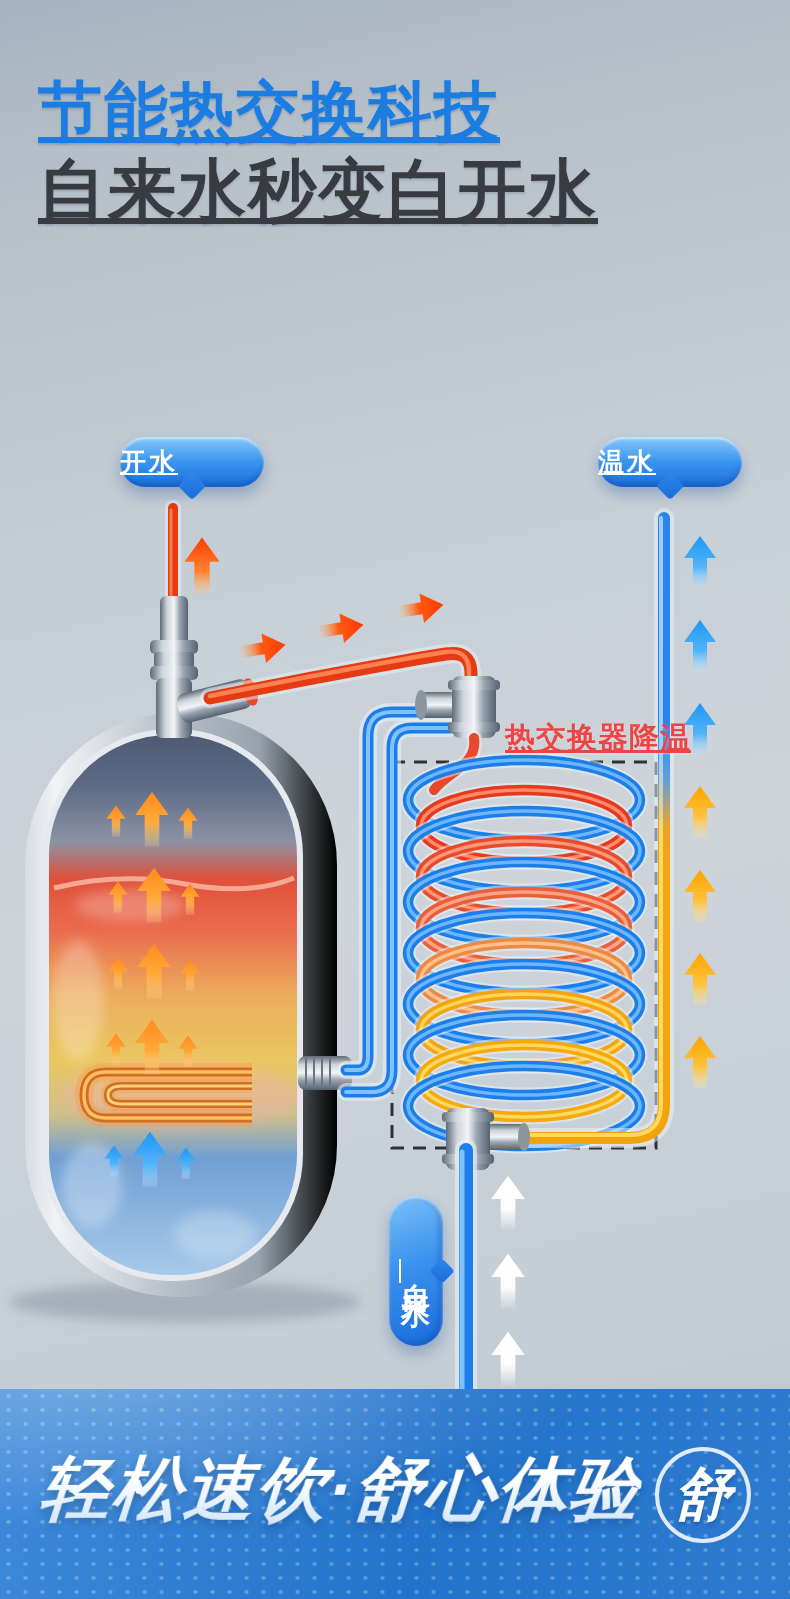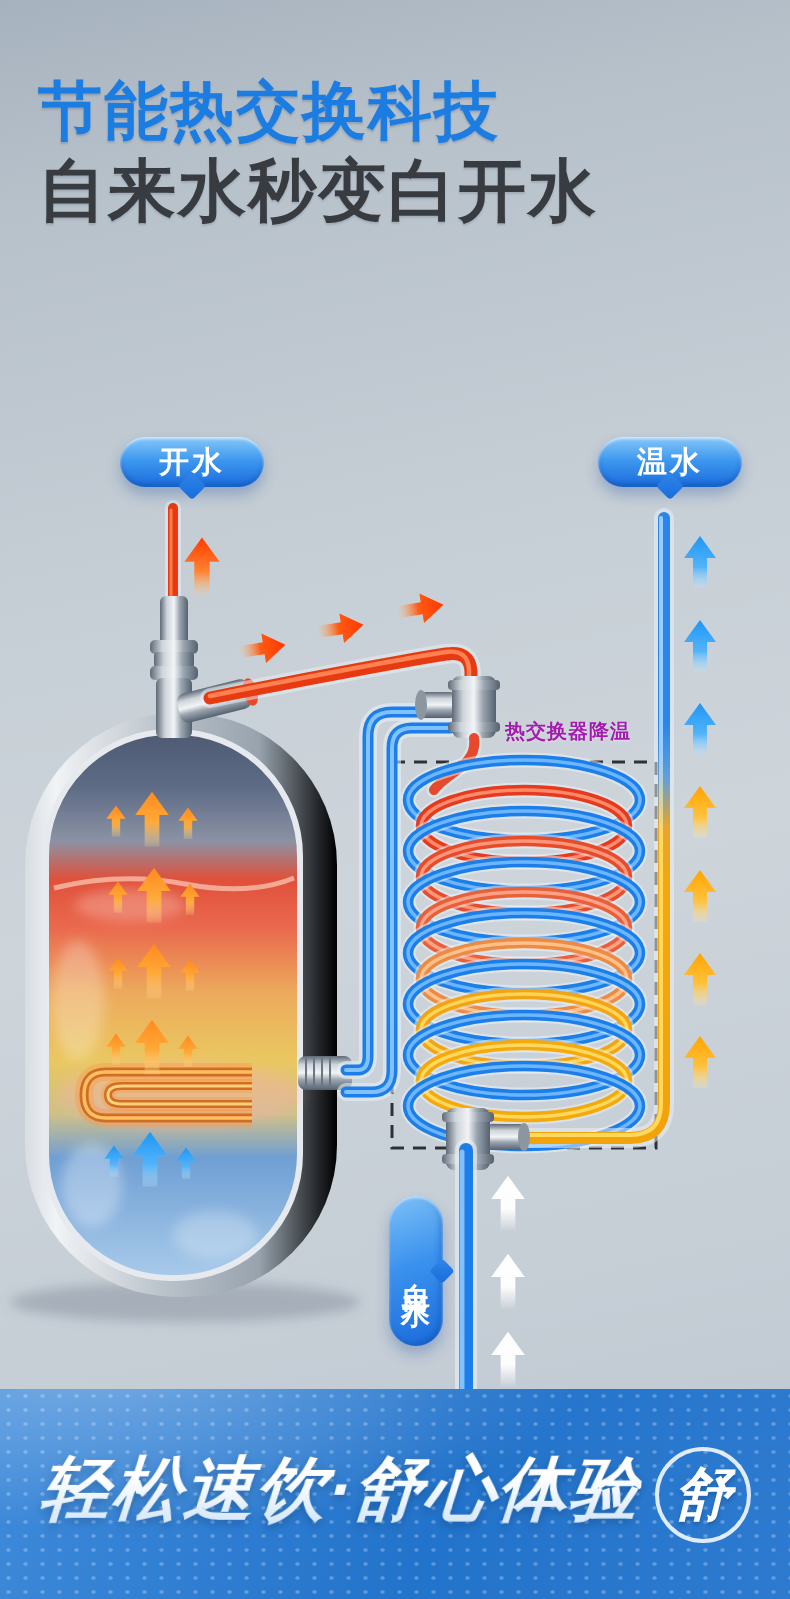--- a/index.html
+++ b/index.html
@@ -5,47 +5,47 @@
   :root{
     --accent-blue:#1b7ce2; --heading-dark:#383b40; --body-gray:#5c6268;
     --hot:#e8380d; --cold:#1c7ee8; --warmed:#f5a80f; --banner:#2a78cf;
   }
   *{margin:0;padding:0;box-sizing:border-box;}
   html,body{width:790px;height:1599px;}
   body{font-family:"Liberation Sans","DejaVu Sans",sans-serif;position:relative;overflow:hidden;
        background:linear-gradient(168deg,#a6b2be 0%,#b7c1ca 12%,#c8d0d7 38%,#cdd4da 55%,#c6ced6 78%,#bdc7d0 100%);}
   .stage{position:absolute;inset:0;}
   svg.illus{position:absolute;left:0;top:0;z-index:1;}
-  .overlay{position:absolute;z-index:2;}
+  .overlay{position:absolute;z-index:2;text-decoration:underline;}
 
   .title1{left:38px;top:68px;font-size:64px;font-weight:900;color:var(--accent-blue);letter-spacing:2px;
           text-shadow:0 2px 2px rgba(60,80,110,.25);}
   .title2{left:38px;top:146px;font-size:68px;font-weight:900;color:var(--heading-dark);letter-spacing:2px;
           text-shadow:0 2px 2px rgba(60,80,110,.2);}
   .body-text{left:38px;top:257px;width:726px;font-size:33px;line-height:1.58;color:var(--body-gray);
              letter-spacing:.5px;font-weight:500;}
 
-  .pill{height:50px;border-radius:26px;display:flex;align-items:center;justify-content:center;
+  .pill{height:50px;border-radius:26px;display:flex;align-items:center;
         background:linear-gradient(180deg,#86c8f8 0%,#3c96ef 48%,#1a6cdb 100%);
         box-shadow:0 8px 14px rgba(25,80,160,.30), inset 0 2px 3px rgba(255,255,255,.65), inset 0 -3px 5px rgba(10,60,150,.35);
-        color:#fff;font-size:30px;font-weight:800;letter-spacing:3px;}
+        color:#fff;font-size:26px;font-weight:800;letter-spacing:3px;}
   .pill:after{content:"";position:absolute;left:50%;bottom:-9px;width:20px;height:20px;margin-left:-10px;
         background:linear-gradient(135deg,#2f86e8,#1a6cdb);transform:rotate(45deg);border-radius:4px;z-index:-1;}
   .pill-boiled{left:120px;top:437px;width:144px;}
   .pill-warm{left:598px;top:437px;width:144px;}
 
   .pill-tap{left:389px;top:1196px;width:54px;height:150px;border-radius:27px;display:flex;align-items:center;justify-content:center;
         background:linear-gradient(160deg,#7dc0f6 0%,#3b92ee 45%,#1a6cdb 100%);
         box-shadow:0 8px 14px rgba(25,80,160,.30), inset 0 2px 3px rgba(255,255,255,.6), inset -3px -3px 6px rgba(10,60,150,.35);
         color:#fff;font-size:29px;font-weight:800;
         writing-mode:vertical-rl;text-orientation:upright;letter-spacing:8px;}
   .pill-tap:after{content:"";position:absolute;right:-8px;top:50%;width:18px;height:18px;margin-top:-9px;
         background:linear-gradient(135deg,#2f86e8,#1a6cdb);transform:rotate(45deg);border-radius:4px;z-index:-1;}
 
-  .exchanger-label{left:505px;top:718px;font-size:20px;font-weight:800;color:#a21caf;letter-spacing:1px;
+  .exchanger-label{left:505px;top:718px;font-size:30px;font-weight:800;color:#ef4444;letter-spacing:1px;
         text-shadow:0 1px 2px rgba(255,255,255,.4);}
 
   .banner{left:0;top:1389px;width:790px;height:210px;z-index:3;
         background-color:var(--banner);
         background-image:
           radial-gradient(ellipse at 14% -10%, rgba(255,255,255,.30), rgba(255,255,255,0) 50%),
           radial-gradient(rgba(255,255,255,.26) 1.6px, rgba(255,255,255,0) 2.8px),
           linear-gradient(105deg,#3e8ada 0%,#2273cb 55%,#2d7bd0 100%);
         background-size:auto,17px 14px,auto;}
   .slogan{position:absolute;left:40px;top:54px;font-size:70px;font-weight:900;font-style:italic;color:#fff;

